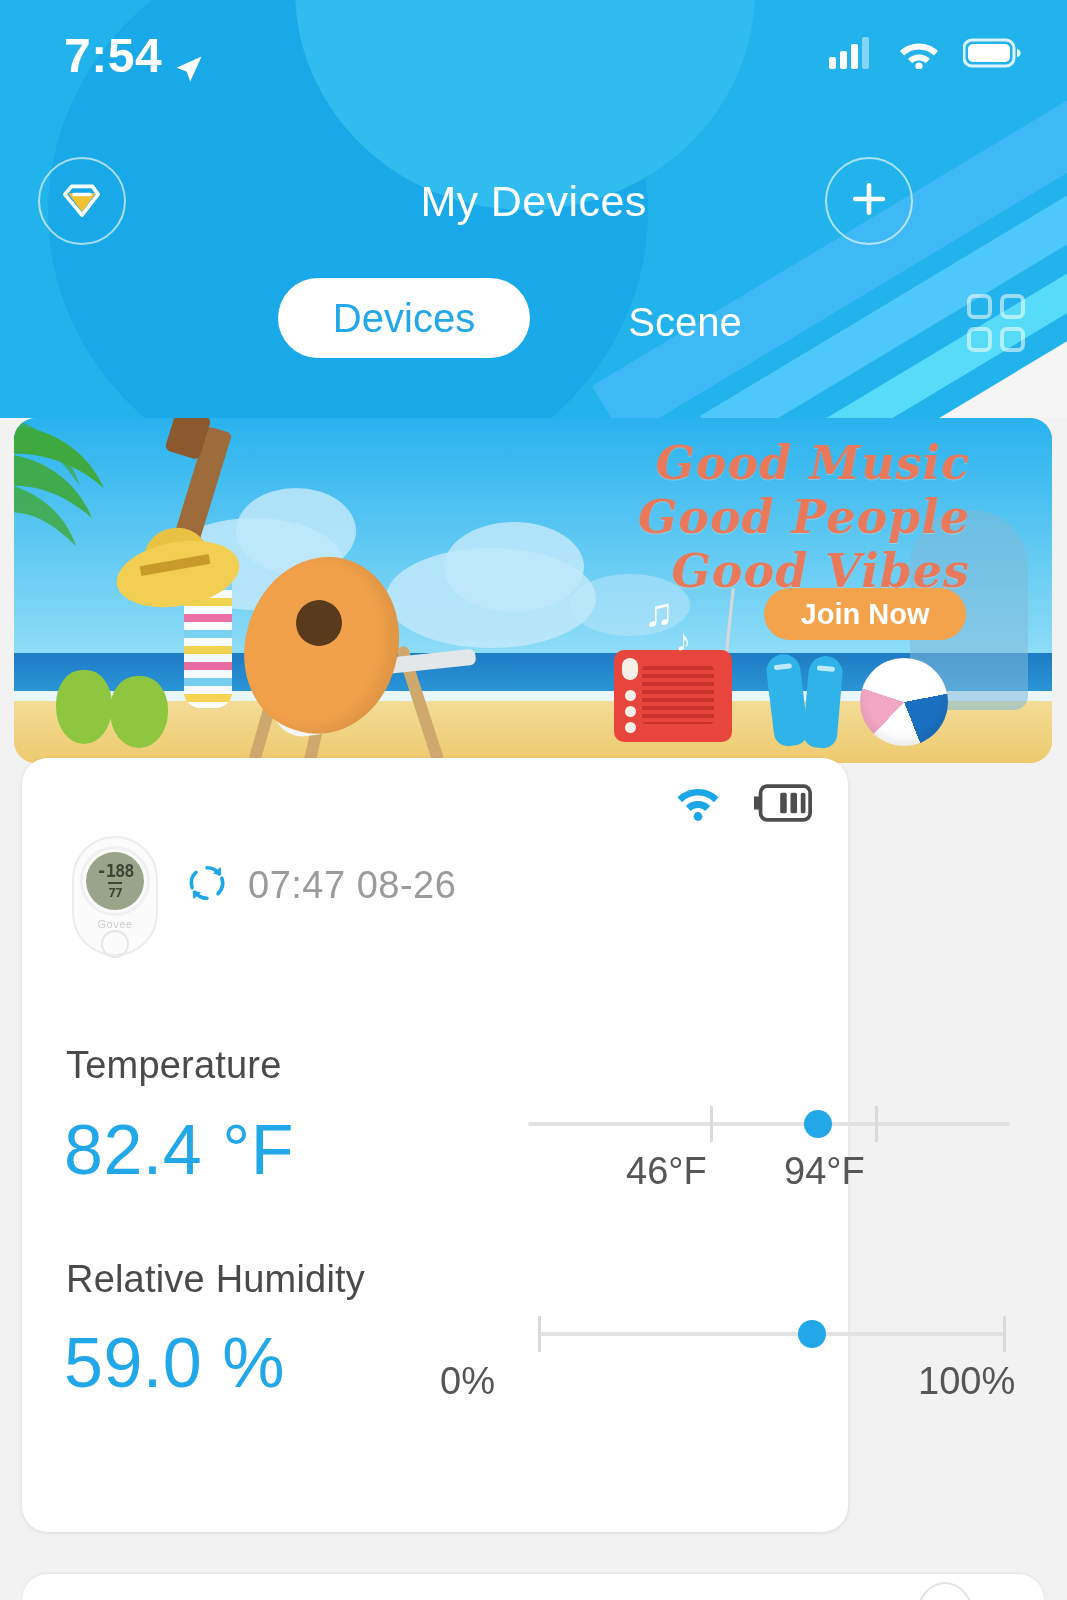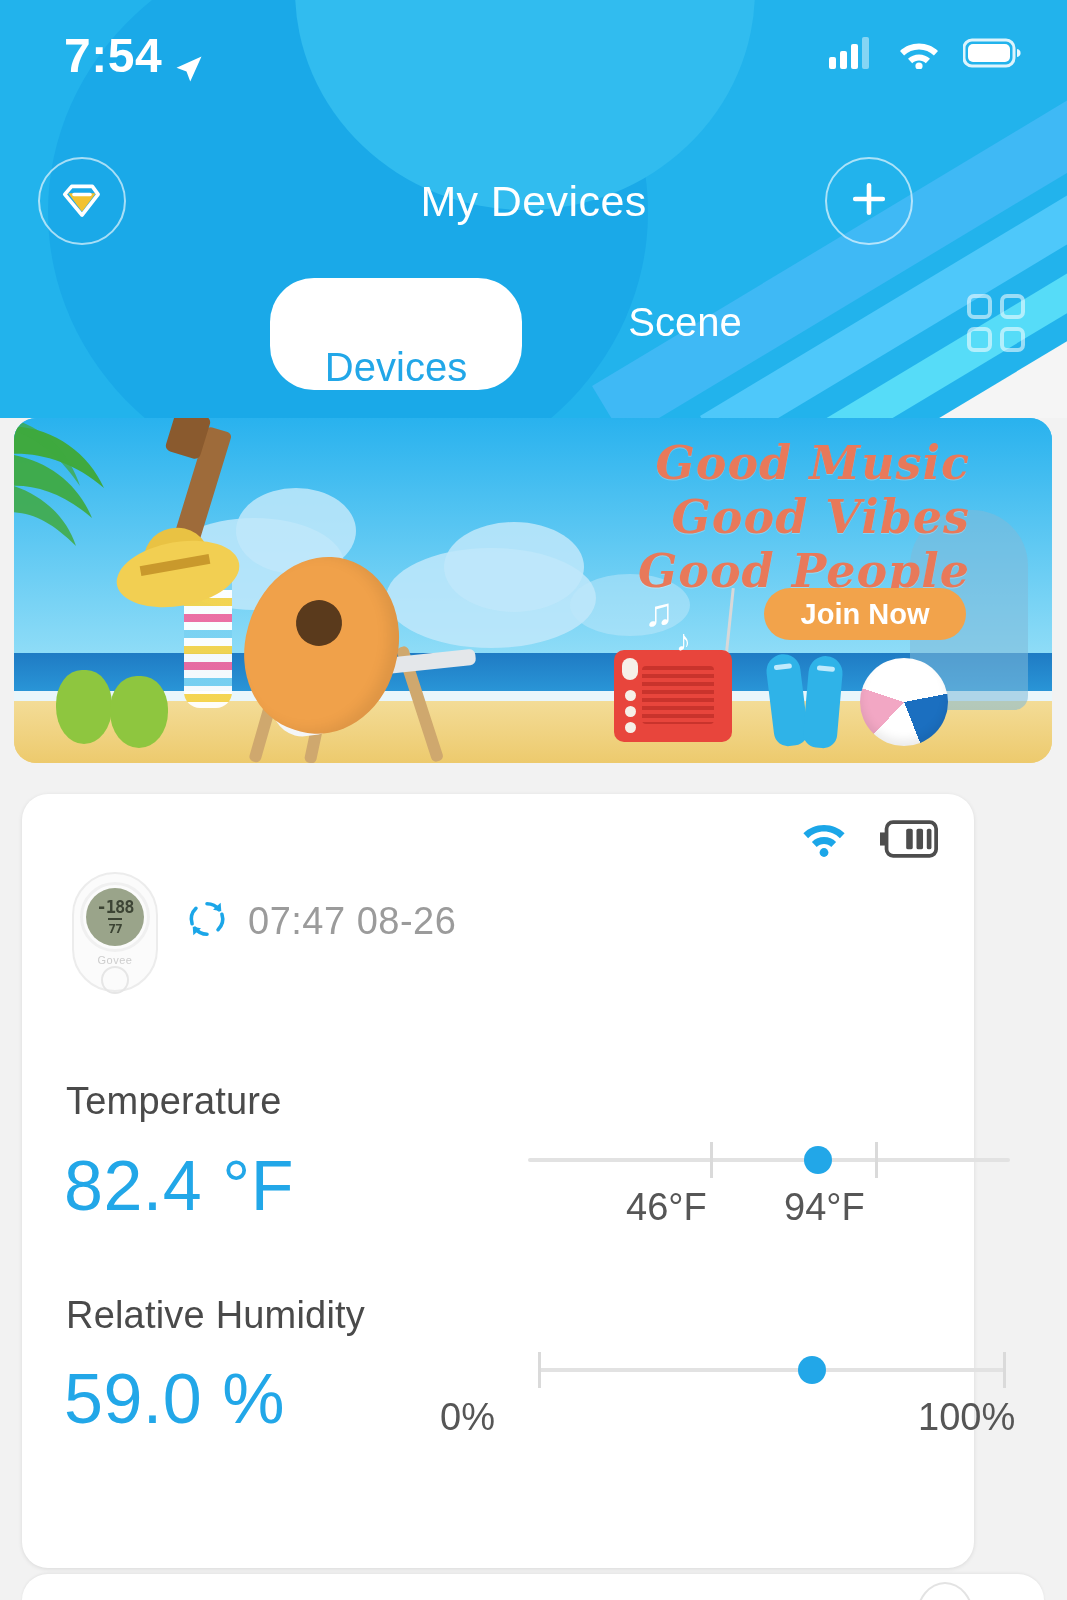--- a/index.html
+++ b/index.html
@@ -61,23 +61,23 @@
     position:absolute; left:0; top:0; width:1067px; height:100px;
     display:flex; align-items:center; justify-content:center;
     color:#fff; font-size:43px; font-weight:400; letter-spacing:0.4px;
   }
 
   
   .tabrow {
     position:absolute; left:0; top:278px; width:1067px; height:92px;
   }
   .tab-pill {
-    position:absolute; left:270px; top:0; width:252px; height:112px;
+    position:absolute; left:278px; top:0; width:252px; height:80px;
     background:#fff; border-radius:44px;
-    display:flex; align-items:flex-end; justify-content:center;
+    display:flex; align-items:center; justify-content:center;
     color:#22a7e8; font-size:40px; font-weight:400;
   }
   .tab-plain {
     position:absolute; left:560px; top:0; width:250px; height:88px;
     display:flex; align-items:center; justify-content:center;
     color:#fff; font-size:40px; font-weight:400;
   }
   .grid-btn {
     position:absolute; right:42px; top:16px; width:58px; height:58px;
     display:grid; grid-template-columns:1fr 1fr; grid-template-rows:1fr 1fr; gap:8px;
@@ -159,21 +159,21 @@
   .hat-band { position:absolute; left:126px; top:142px; width:70px; height:10px;
               background:#c9992c; transform:rotate(-10deg); }
   .lei { position:absolute; left:170px; top:140px; width:48px; height:150px;
          background:repeating-linear-gradient(#fff 0 8px, #f06aa0 8px 16px, #fff 16px 24px, #7ad2f2 24px 32px, #fff 32px 40px, #f5d34a 40px 48px);
          border-radius:16px; opacity:.95; }
   .towel { position:absolute; left:252px; top:168px; width:72px; height:150px;
            background:#f4f6f8; border-radius:30px; transform:rotate(-8deg); }
 
   
   .card {
-    position:absolute; left:22px; top:794px; width:952px; height:774px;
+    position:absolute; left:22px; top:758px; width:826px; height:774px;
     background:#fff; border-radius:26px;
     box-shadow:0 1px 4px rgba(0,0,0,0.10);
   }
   .card-status {
     position:absolute; right:36px; top:26px;
     display:flex; align-items:center; gap:32px;
   }
   .dev-row { position:absolute; left:46px; top:76px; display:flex; }
   .dev-thumb { width:94px; height:124px; position:relative; }
   .thumb-shell {
@@ -372,22 +372,22 @@
   <div class="flip" style="left:756px;top:236px;transform:rotate(-7deg);">
       <b></b>
     </div>
   <div class="flip" style="left:792px;top:238px;transform:rotate(5deg);">
       <b></b>
     </div>
   <div class="ball"></div>
 
   <div class="bn-text">
     <div>Good Music</div>
+    <div>Good People</div>
     <div>Good Vibes</div>
-    <div>Good People</div>
   </div>
   <div class="join-btn">Join Now</div>
 </div>
 
 <div class="card">
 
   <div class="card-status">
     <span>
       <svg viewBox="0 0 48 38" width="48" height="38">
         <path d="M24 5c8.1 0 15.4 3.2 20.6 8.3l-4.7 4.9C35.7 13.9 30.2 11.5 24 11.5S12.3 13.9 8.1 18.2L3.4 13.3C8.6 8.2 15.9 5 24 5z" fill="#1ba6e8"></path>

